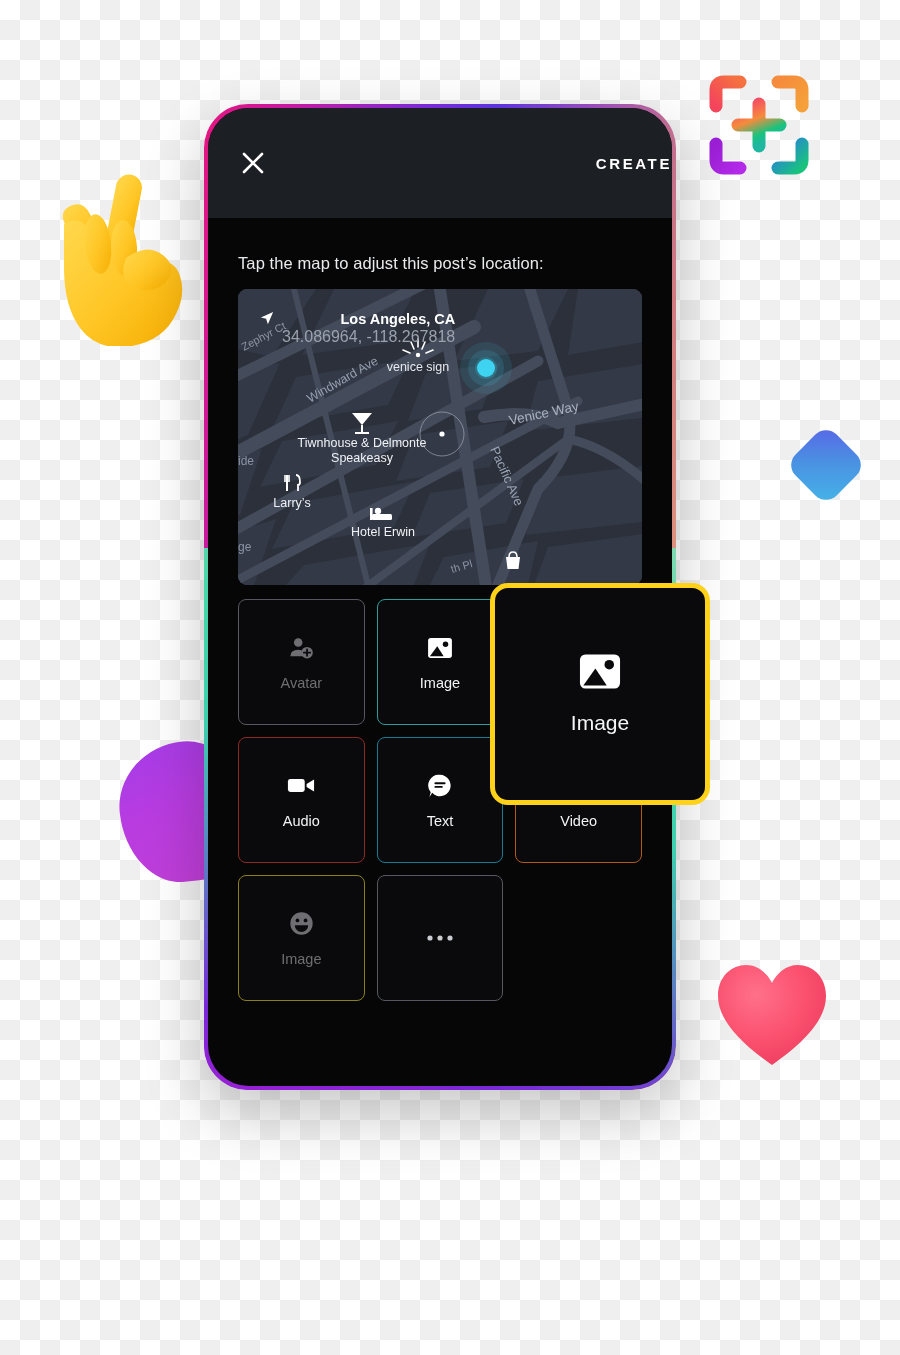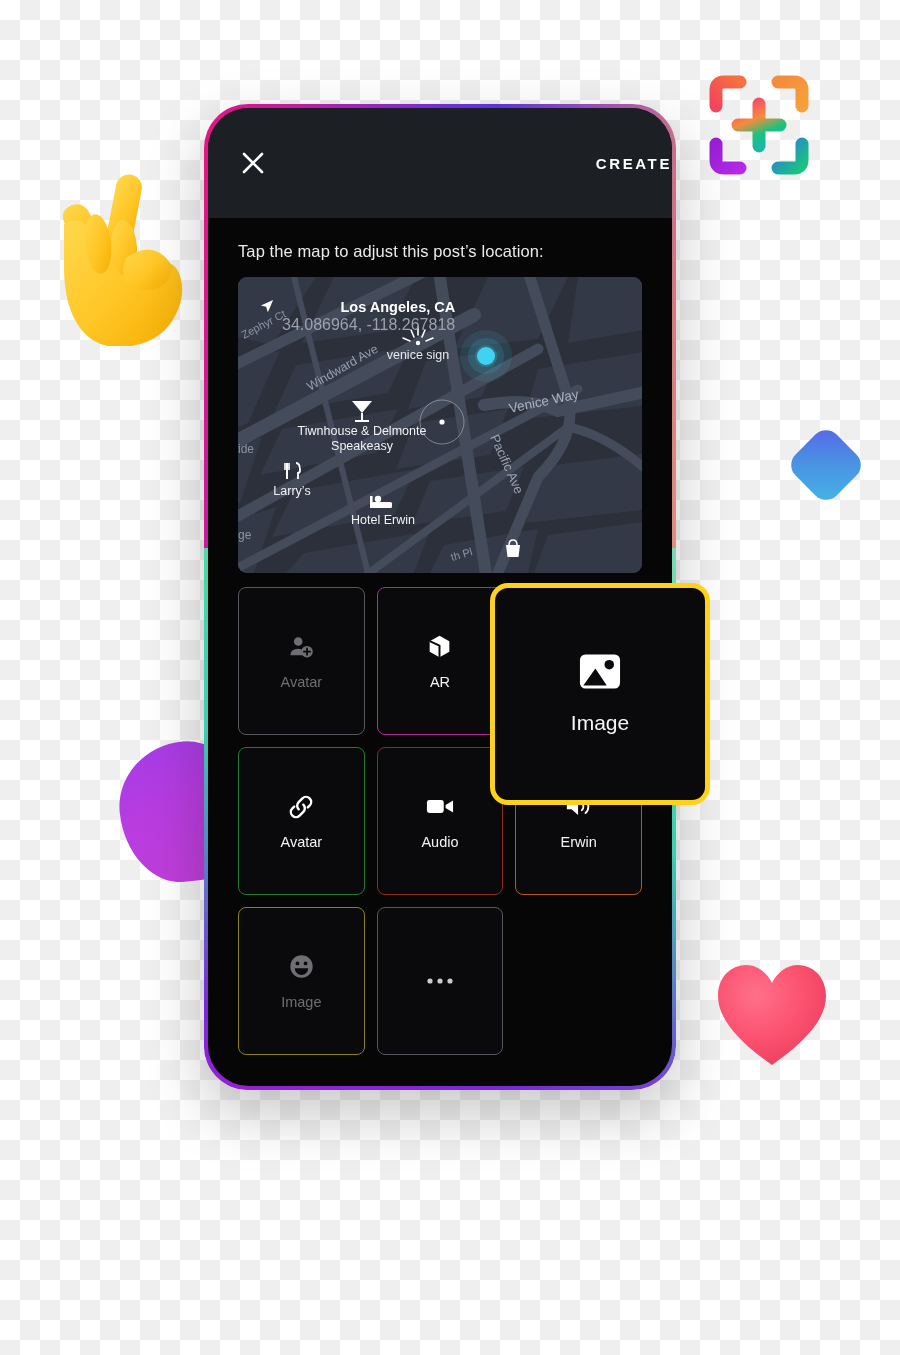--- a/index.html
+++ b/index.html
@@ -52,39 +52,39 @@
   
   #phone-header{
     height:110px;background:#1c1f24;position:relative;
     display:flex;align-items:center;justify-content:flex-end;
   }
   #close-btn{position:absolute;left:30px;top:50%;transform:translateY(-50%);
     width:30px;height:30px;cursor:pointer;}
   #header-title{color:#fff;font-size:15px;font-weight:700;letter-spacing:2.6px;}
 
   
-  #phone-body{padding:0 30px;box-sizing:border-box;}
+  #phone-body{padding:12px 30px;box-sizing:border-box;}
   .section-label{color:#e9eaec;font-size:16.5px;letter-spacing:.1px;
     padding:24px 0 16px 0;}
 
   
   #map{
     position:relative;height:296px;border-radius:9px;overflow:hidden;
     background:#2a2f3a;
   }
   #map svg{position:absolute;inset:0;}
   #map-label{position:absolute;left:22px;top:22px;z-index:5;}
   #map-place{color:#fff;font-size:14.5px;font-weight:700;display:flex;align-items:center;gap:8px;justify-content:flex-end;}
   #map-coords{color:#9ba2ae;font-size:16px;margin-top:1px;margin-left:22px;}
 
   
   #type-grid{display:grid;grid-template-columns:repeat(3,1fr);gap:12px;
      margin-top:14px;padding-bottom:34px;}
   .tile{
-    height:148px;border-radius:8px;border:1px solid #555;background:#0a0a0c;
+    height:126px;border-radius:8px;border:1px solid #555;background:#0a0a0c;
     display:flex;flex-direction:column;align-items:center;justify-content:center;
     gap:13px;cursor:pointer;box-sizing:border-box;
   }
   .tile .glyph{width:28px;height:28px;display:flex;align-items:center;justify-content:center;}
   .tile .tlabel{color:#f2f3f5;font-size:14.5px;}
   .tile.dim .tlabel{color:#6e6e73;}
   .tile.dim .glyph svg{fill:#6e6e73;}
   .tile .glyph svg{fill:#ffffff;}
 
   
@@ -297,29 +297,20 @@
           <svg viewBox="0 0 28 28" width="26" height="26">
             <circle cx="11" cy="8" r="4.6"></circle>
             <path d="M2.5 23 q0 -7 8.5 -7 q2 0 3.6 .5 a7.6 7.6 0 0 0 4.4 6.5 z"></path>
             <circle cx="20.5" cy="19" r="6.2"></circle>
             <path d="M20.5 15.6 v6.8 M17.1 19 h6.8" stroke="#0a0a0c" stroke-width="1.9" stroke-linecap="round"></path>
           </svg>
         </span>
         <span class="tlabel">Avatar</span>
       </div>
 
-      <div class="tile" style="border-color:#b32a8e">
-        <span class="glyph">
-          <svg viewBox="0 0 28 28" width="25" height="25">
-            <path d="M14 2 L25 8 L25 20 L14 26 L3 20 L3 8 Z"></path>
-            <path d="M14 26 L14 13 L3 8" fill="none" stroke="#0a0a0c" stroke-width="2.2" stroke-linejoin="round"></path>
-          </svg>
-        </span>
-        <span class="tlabel">AR</span>
-      </div>
 
       <div class="tile" style="border-color:#2c9c9c">
         <span class="glyph">
           <svg viewBox="0 0 28 24" width="26" height="22">
             <rect x="1" y="1" width="26" height="22" rx="3"></rect>
             <circle cx="20" cy="8" r="3" fill="#0a0a0c"></circle>
             <path d="M3 21 L11 10 L18 21 Z" fill="#0a0a0c"></path>
           </svg>
         </span>
         <span class="tlabel">Image</span>
@@ -338,30 +329,39 @@
       <div class="tile" style="border-color:#8c2a22">
         <span class="glyph">
           <svg viewBox="0 0 30 20" width="28" height="19">
             <rect x="1" y="3" width="18" height="14" rx="2.6"></rect>
             <path d="M21 8.5 L29 3.5 L29 16.5 L21 11.5 Z"></path>
           </svg>
         </span>
         <span class="tlabel">Audio</span>
       </div>
 
+      <div class="tile" style="border-color:#1b7b96">
+        <span class="glyph">
+          <svg viewBox="0 0 28 28" width="26" height="26">
+            <path d="M14 2 a11.5 11.5 0 1 1 -8.4 19.4 L2.5 26 L4 20.6 A11.4 11.4 0 0 1 14 2 Z"></path>
+            <path d="M9 11 h10 M9 15 h7" stroke="#0a0a0c" stroke-width="2" stroke-linecap="round"></path>
+          </svg>
+        </span>
+        <span class="tlabel">Text</span>
+      </div>
 
       <div class="tile" style="border-color:#b35a14">
         <span class="glyph">
           <svg viewBox="0 0 30 24" width="28" height="23">
             <path d="M2 9 L7 9 L14 3 L14 21 L7 15 L2 15 Z"></path>
             <path d="M18 8 a5.5 5.5 0 0 1 0 8" fill="none" stroke="#fff" stroke-width="2" stroke-linecap="round"></path>
             <path d="M22 5 a9.5 9.5 0 0 1 0 14" fill="none" stroke="#fff" stroke-width="2" stroke-linecap="round"></path>
           </svg>
         </span>
-        <span class="tlabel">Erwin</span>
+        <span class="tlabel">Video</span>
       </div>
 
       <div class="tile dim" style="border-color:#8a8018">
         <span class="glyph">
           <svg viewBox="0 0 28 28" width="25" height="25">
             <circle cx="14" cy="14" r="12.5"></circle>
             <circle cx="9.5" cy="10.5" r="2.1" fill="#0a0a0c"></circle>
             <circle cx="18.5" cy="10.5" r="2.1" fill="#0a0a0c"></circle>
             <path d="M6.5 16 h15 a7.5 7.5 0 0 1 -15 0 Z" fill="#0a0a0c"></path>
           </svg>

